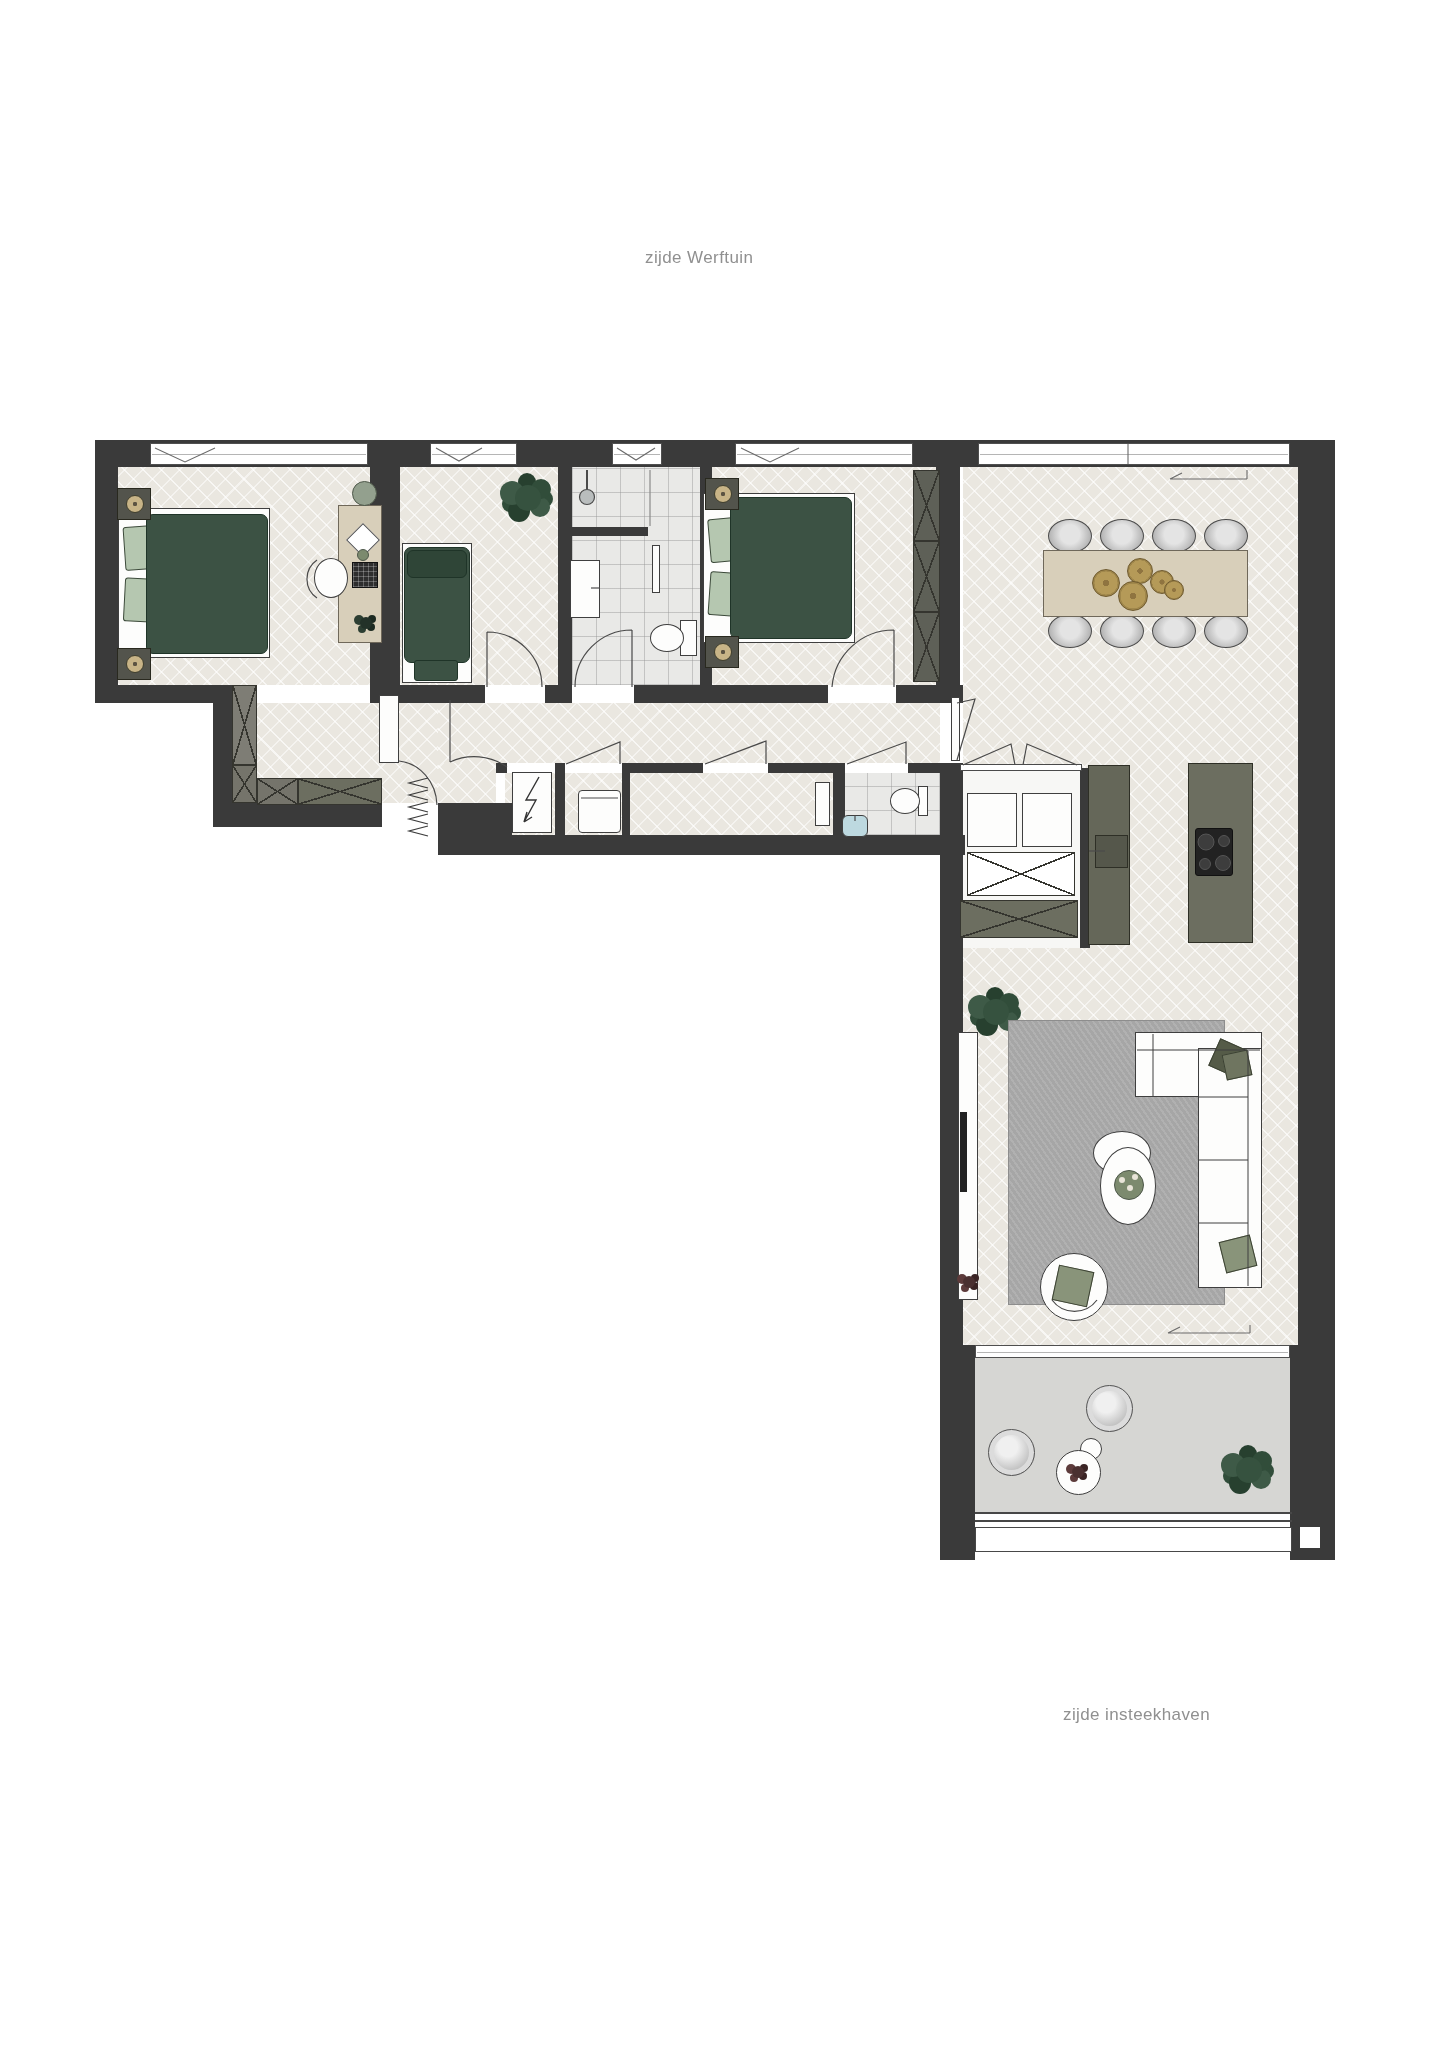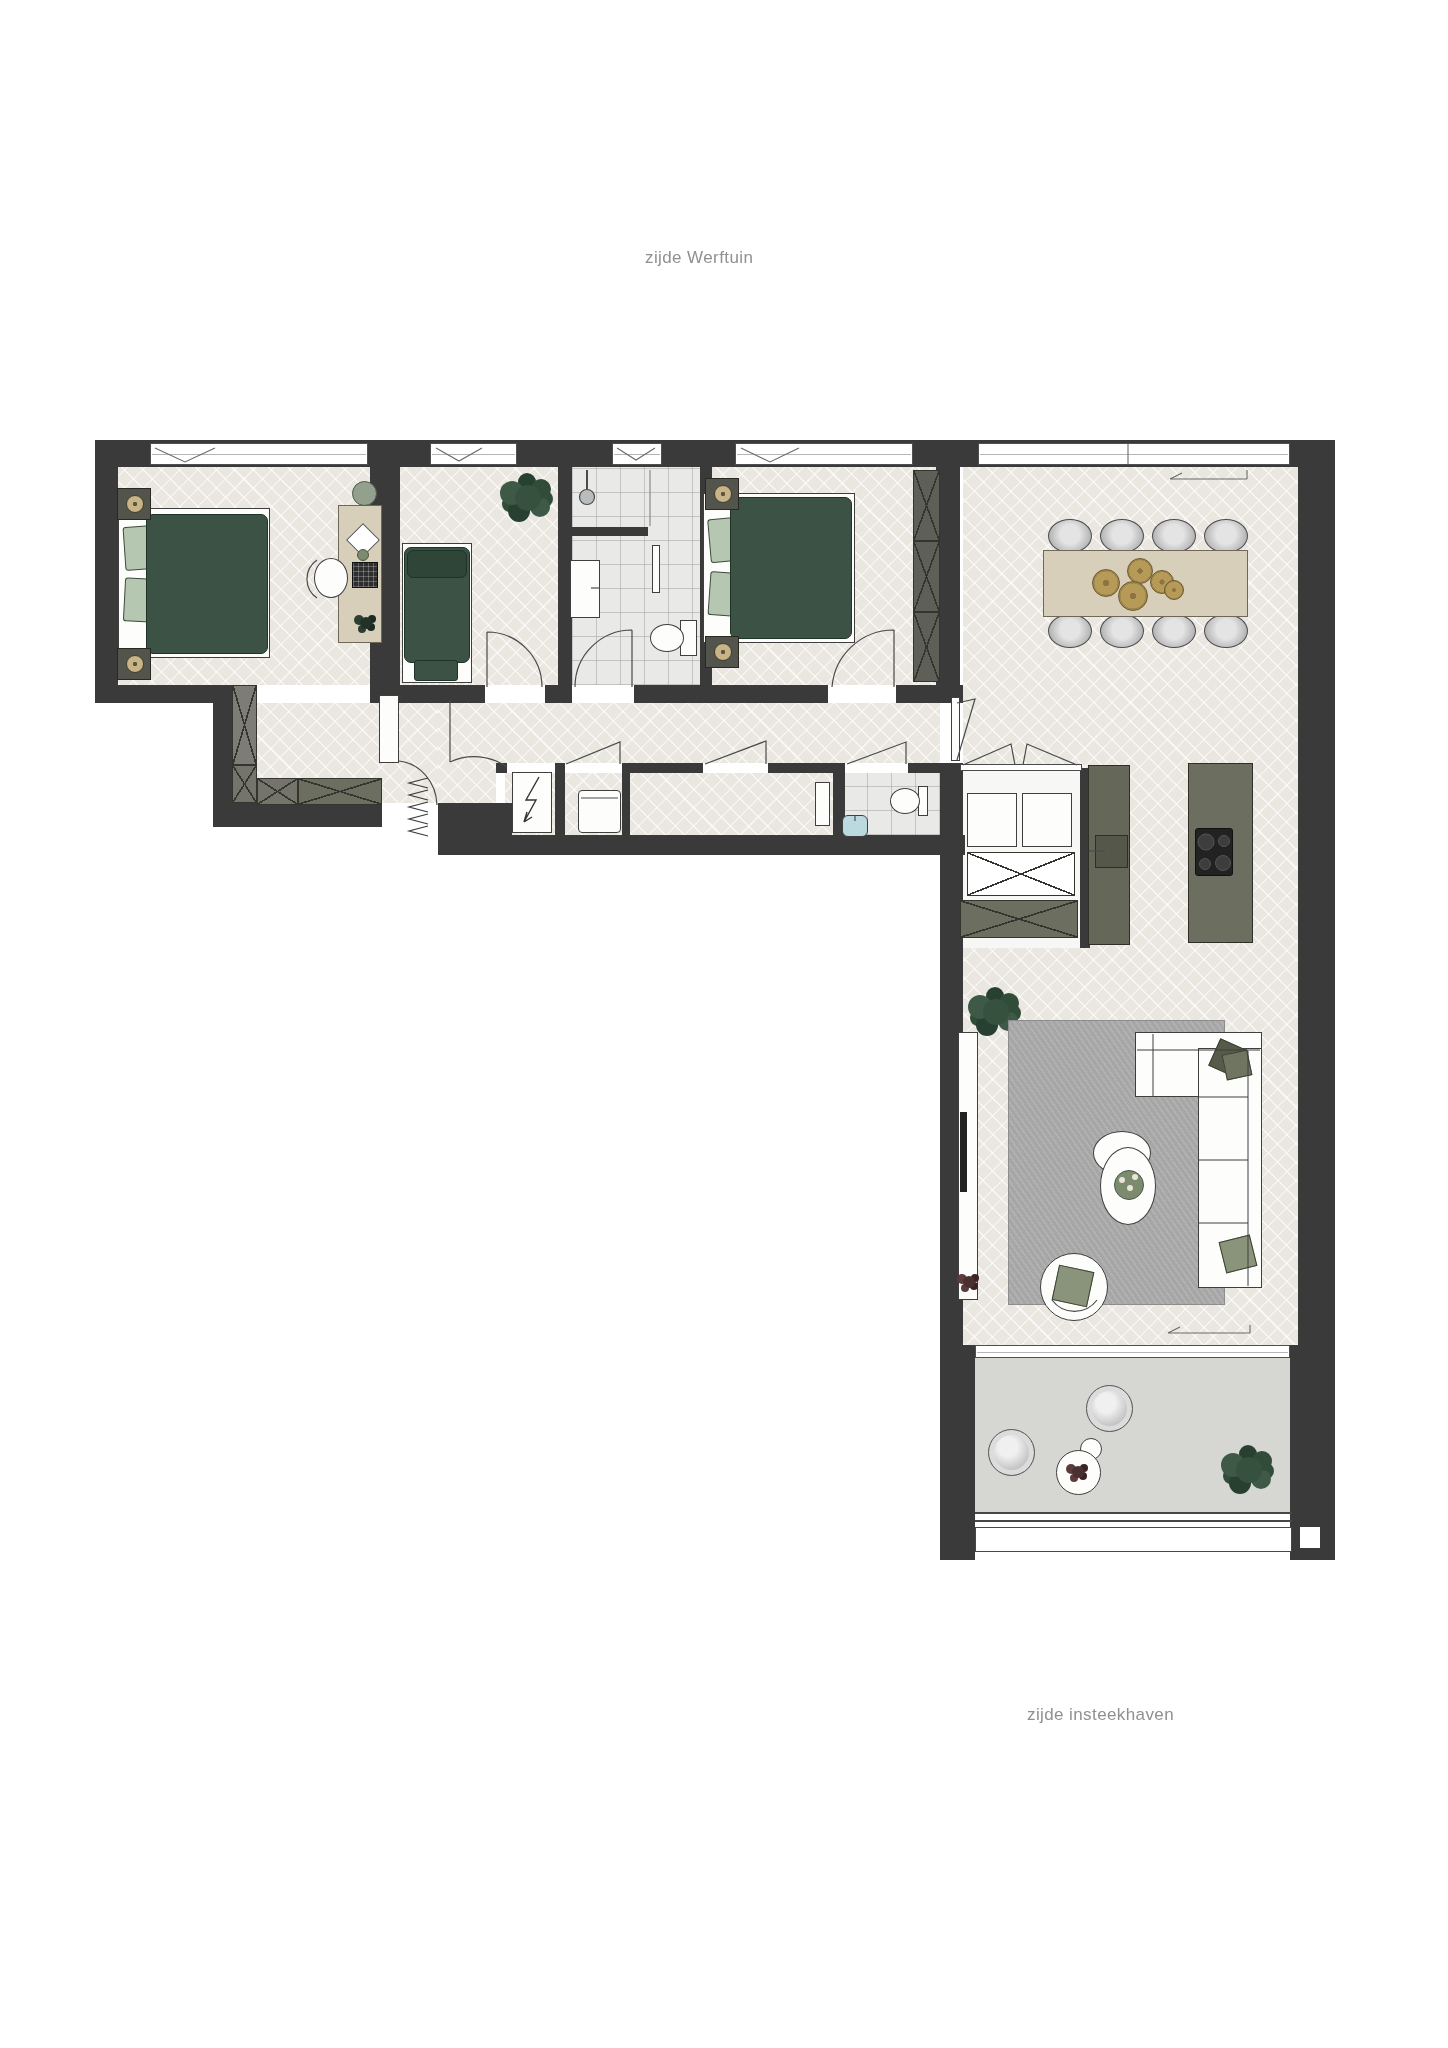--- a/index.html
+++ b/index.html
@@ -48,21 +48,21 @@
     background:radial-gradient(circle at 42% 38%,#f0f0f0 0 25%,#c4c4c4 60%,#9f9f9f 100%);
     box-shadow:inset 0 0 0 5px #dcdcdc;}
   svg{position:absolute;left:0;top:0;}
 </style>
 </head>
 <body>
 
 <div class="a" style="left:0;top:0;width:1448px;height:2048px;">
 
   <div class="a label" style="left:645px;top:248px;">zijde Werftuin</div>
-  <div class="a label" style="left:1027px;top:1705px;">zijde insteekhaven</div>
+  <div class="a label" style="left:1063px;top:1705px;">zijde insteekhaven</div>
 
   <div class="a floor" style="left:118px;top:467px;width:252px;height:218px;"></div>
   <div class="a floor" style="left:400px;top:467px;width:158px;height:218px;"></div>
   <div class="a tile" style="left:572px;top:467px;width:128px;height:218px;"></div>
   <div class="a floor" style="left:712px;top:467px;width:224px;height:218px;"></div>
   <div class="a floor" style="left:232px;top:703px;width:708px;height:60px;"></div>
   <div class="a floor" style="left:232px;top:703px;width:206px;height:100px;"></div>
   <div class="a floor" style="left:438px;top:763px;width:58px;height:40px;"></div>
   <div class="a floor" style="left:505px;top:773px;width:50px;height:62px;"></div>
   <div class="a floor" style="left:563px;top:773px;width:59px;height:62px;"></div>

